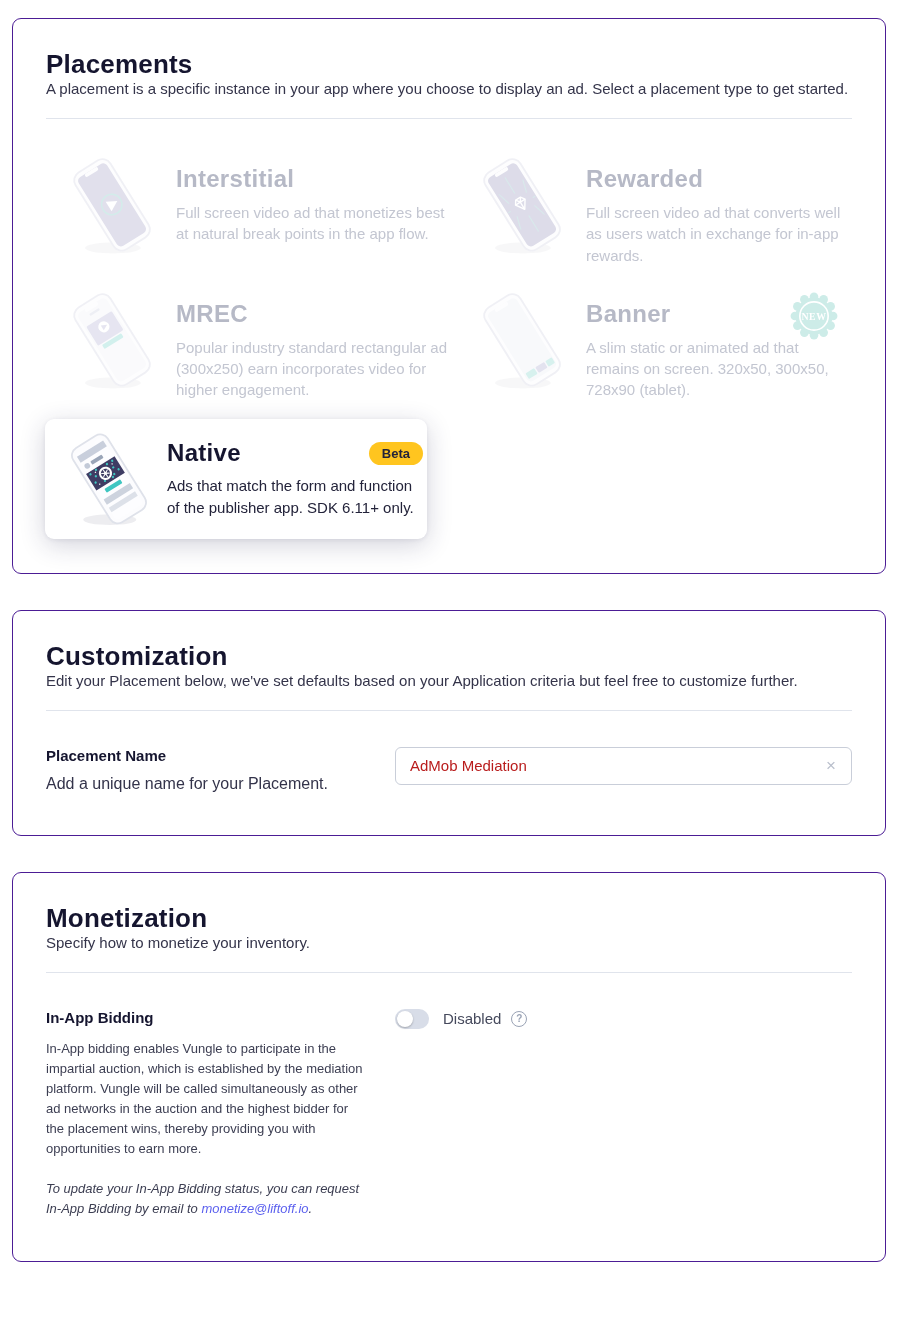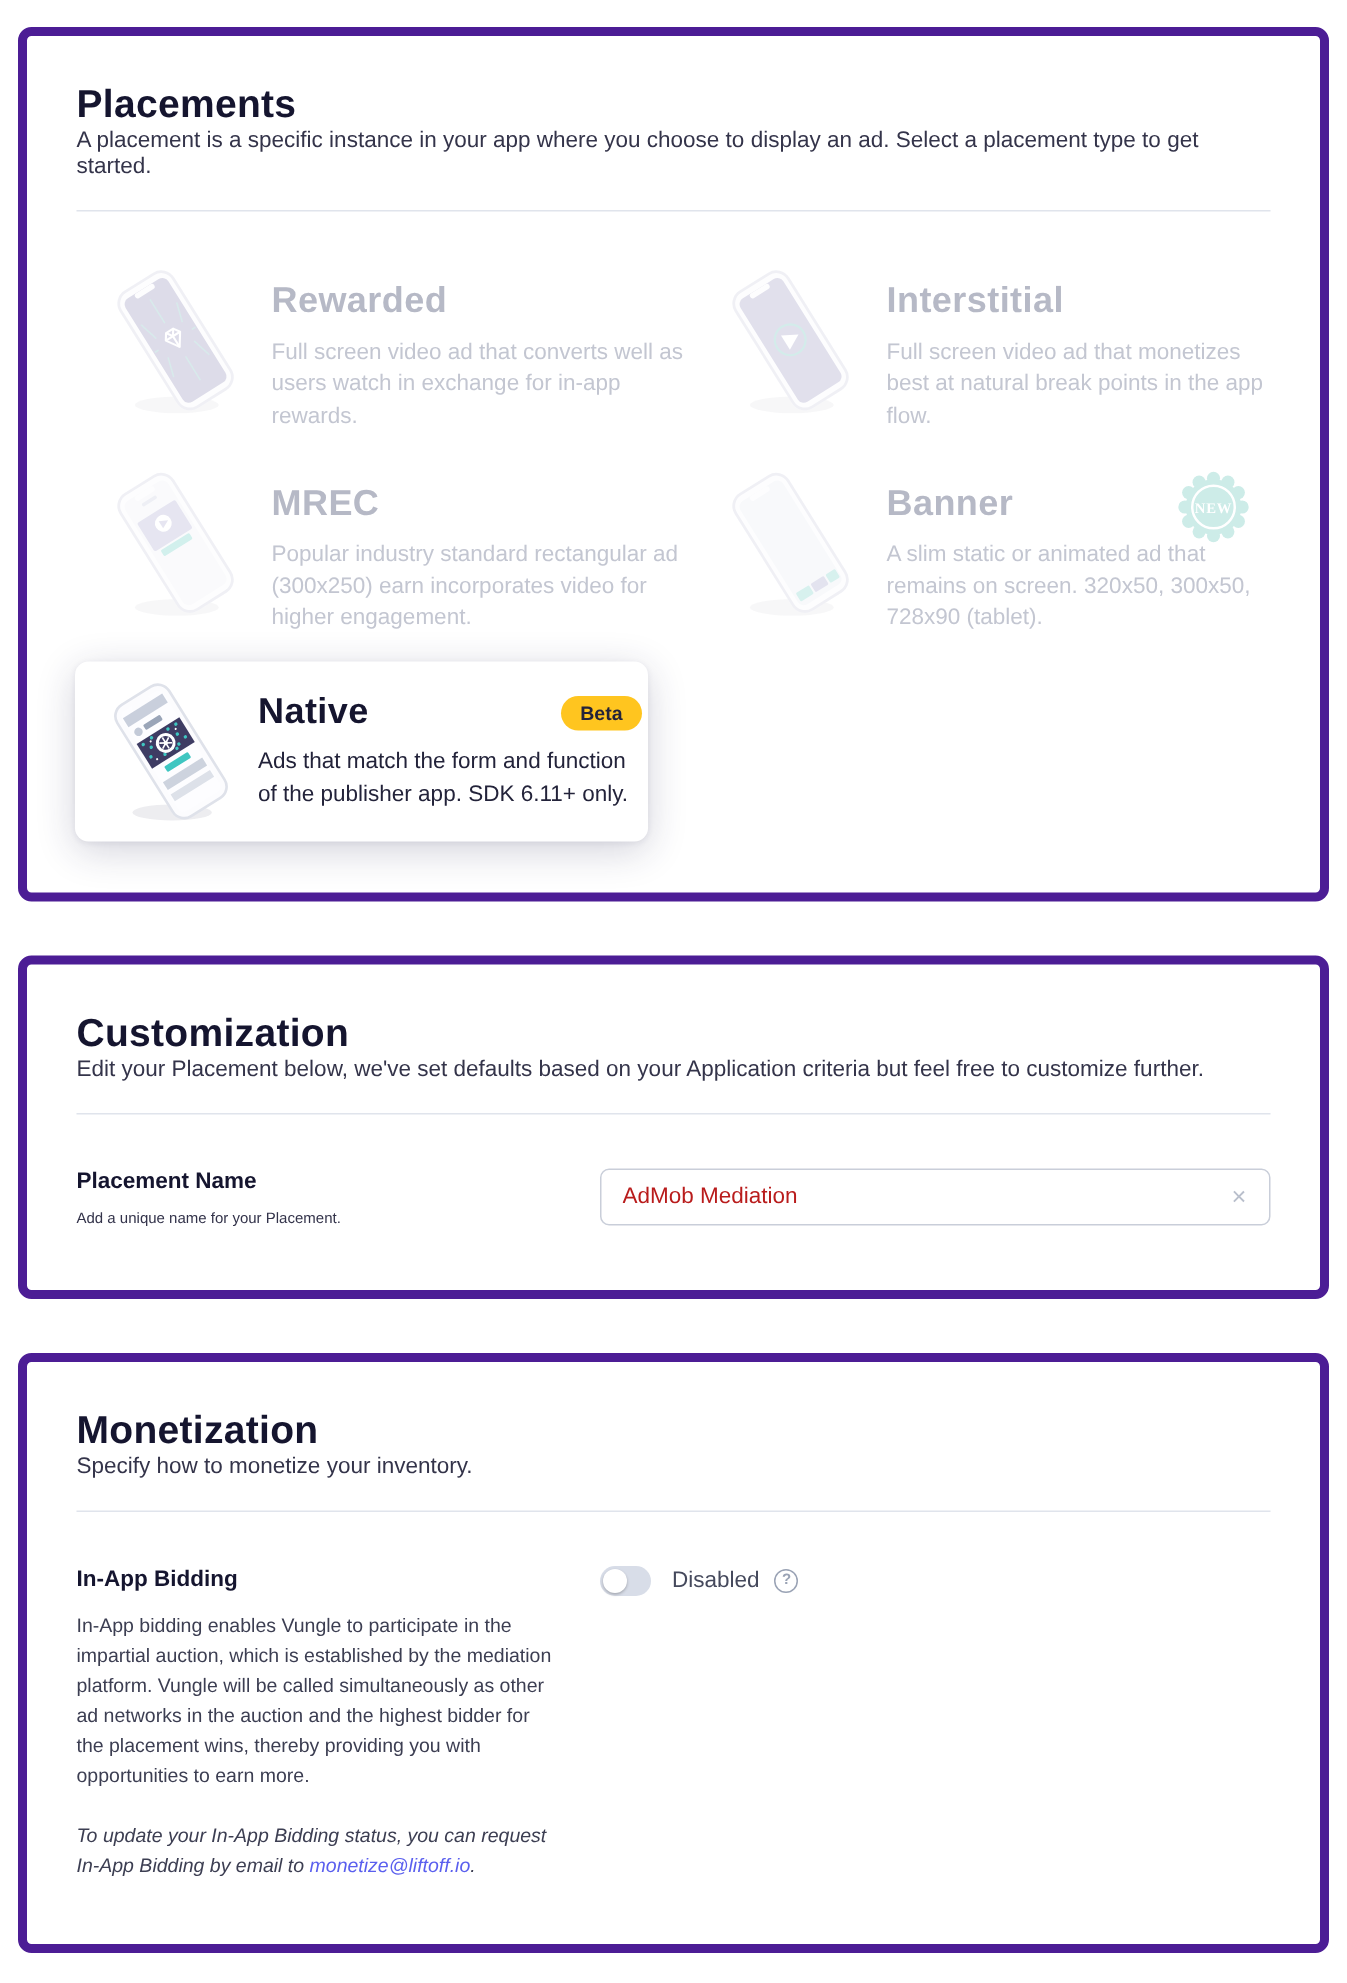--- a/index.html
+++ b/index.html
@@ -1,21 +1,21 @@
 <!DOCTYPE html>
 <html><head>
 <meta charset="utf-8">
 <style>
   * { margin:0; padding:0; box-sizing:border-box; }
   html,body { background:#ffffff; width:898px; font-family:"Liberation Sans", sans-serif; }
   body { height:1322px; }
 
   .card {
     width:874px; margin-left:12px; background:#fff;
-    border:6px solid #4c1d95; border-radius:9px;
+    border:1px solid #4c1d95; border-radius:9px;
     padding:30px 33px 32px 33px;
   }
   .card-placements { margin-top:18px; padding-bottom:34px; }
   .card-customization { margin-top:36px; padding-bottom:42px; }
   .card-monetization { margin-top:36px; padding-bottom:42px; }
 
   h1.section-title {
     font-size:26px; font-weight:800; color:#15152f; letter-spacing:0.2px;
   }
   .section-subtitle { font-size:15px; color:#34344a; }
@@ -52,21 +52,21 @@
   .beta-badge {
     background:#ffc51f; color:#23233a; font-size:13px; font-weight:700;
     padding:5px 13px; border-radius:14px; line-height:1;
   }
 
   
   .form-row { margin-top:36px; display:flex; }
   .form-left { width:349px; flex:0 0 349px; padding-right:26px; }
   .form-right { flex:1; position:relative; }
   .field-label { font-size:15px; font-weight:700; color:#15152f; }
-  .field-help { margin-top:11px; font-size:10px; color:#33334a; }
+  .field-help { margin-top:11px; font-size:16px; color:#33334a; }
 
   .text-input {
     width:100%; height:38px; border:1px solid #c9ced9; border-radius:6px;
     padding:0 36px 0 14px; font-size:15px; color:#b91c1c;
     font-family:"Liberation Sans", sans-serif; outline:none; background:#fff;
   }
   .clear-btn {
     position:absolute; right:11px; top:9px; width:20px; height:20px;
     color:#b9bfcc; font-size:17px; line-height:20px; text-align:center;
     cursor:pointer; user-select:none; background:none; border:none;
@@ -97,20 +97,39 @@
 <body>
 
 <div>
 
   <section class="card card-placements">
     <h1 class="section-title">Placements</h1>
     <p class="section-subtitle">A placement is a specific instance in your app where you choose to display an ad. Select a placement type to get started.</p>
     <hr class="divider">
 
     <div class="ptype-grid">
+
+      <div class="ptype faded">
+        <div class="phone">
+          <svg viewBox="0 0 120 120" width="118" height="112">
+            <ellipse cx="62" cy="106" rx="30" ry="6" fill="#1a1a3a" opacity="0.05"></ellipse>
+            <g transform="rotate(-32 60 60)">
+              <rect x="39" y="12" width="44" height="97" rx="10" fill="#fdfdfe" stroke="#e7e8f0" stroke-width="2"></rect>
+              <rect x="43" y="17" width="36" height="87" rx="5" fill="#cfcee2"></rect>
+              <rect x="53" y="17" width="16" height="4" rx="2" fill="#fdfdfe"></rect>
+              <circle cx="61" cy="60" r="11" fill="none" stroke="#b9e2de" stroke-width="1.5"></circle>
+              <polygon points="57,54 68,60 57,66" fill="#ffffff"></polygon>
+            </g>
+          </svg>
+        </div>
+        <div class="ptext">
+          <div class="ptitle">Interstitial</div>
+          <div class="pdesc">Full screen video ad that monetizes best at natural break points in the app flow.</div>
+        </div>
+      </div>
 
       <div class="ptype faded">
         <div class="phone">
           <svg viewBox="0 0 120 120" width="118" height="112">
             <ellipse cx="62" cy="106" rx="30" ry="6" fill="#1a1a3a" opacity="0.05"></ellipse>
             <g transform="rotate(-32 60 60)">
               <rect x="39" y="12" width="44" height="97" rx="10" fill="#fdfdfe" stroke="#e7e8f0" stroke-width="2"></rect>
               <rect x="43" y="17" width="36" height="87" rx="5" fill="#c9c8dd"></rect>
               <rect x="53" y="17" width="16" height="4" rx="2" fill="#fdfdfe"></rect>
               <g stroke="#bfe4e0" stroke-width="1" opacity="0.85">
@@ -126,39 +145,20 @@
               <g stroke="#ffffff" stroke-width="1.5" fill="none" stroke-linejoin="round">
                 <path d="M55,57 L58,52.5 L64,52.5 L67,57 L61,66 Z"></path>
                 <path d="M55,57 L67,57 M58,52.5 L61,57 L64,52.5 M61,57 L61,66"></path>
               </g>
             </g>
           </svg>
         </div>
         <div class="ptext">
           <div class="ptitle">Rewarded</div>
           <div class="pdesc">Full screen video ad that converts well as users watch in exchange for in-app rewards.</div>
-        </div>
-      </div>
-
-      <div class="ptype faded">
-        <div class="phone">
-          <svg viewBox="0 0 120 120" width="118" height="112">
-            <ellipse cx="62" cy="106" rx="30" ry="6" fill="#1a1a3a" opacity="0.05"></ellipse>
-            <g transform="rotate(-32 60 60)">
-              <rect x="39" y="12" width="44" height="97" rx="10" fill="#fdfdfe" stroke="#e7e8f0" stroke-width="2"></rect>
-              <rect x="43" y="17" width="36" height="87" rx="5" fill="#cfcee2"></rect>
-              <rect x="53" y="17" width="16" height="4" rx="2" fill="#fdfdfe"></rect>
-              <circle cx="61" cy="60" r="11" fill="none" stroke="#b9e2de" stroke-width="1.5"></circle>
-              <polygon points="57,54 68,60 57,66" fill="#ffffff"></polygon>
-            </g>
-          </svg>
-        </div>
-        <div class="ptext">
-          <div class="ptitle">Interstitial</div>
-          <div class="pdesc">Full screen video ad that monetizes best at natural break points in the app flow.</div>
         </div>
       </div>
 
       <div class="ptype faded">
         <div class="phone">
           <svg viewBox="0 0 120 120" width="118" height="112">
             <ellipse cx="62" cy="106" rx="30" ry="6" fill="#1a1a3a" opacity="0.05"></ellipse>
             <g transform="rotate(-32 60 60)">
               <rect x="39" y="12" width="44" height="97" rx="10" fill="#fdfdfe" stroke="#e7e8f0" stroke-width="2"></rect>
               <rect x="43" y="17" width="36" height="87" rx="5" fill="#f7f8fb"></rect>

